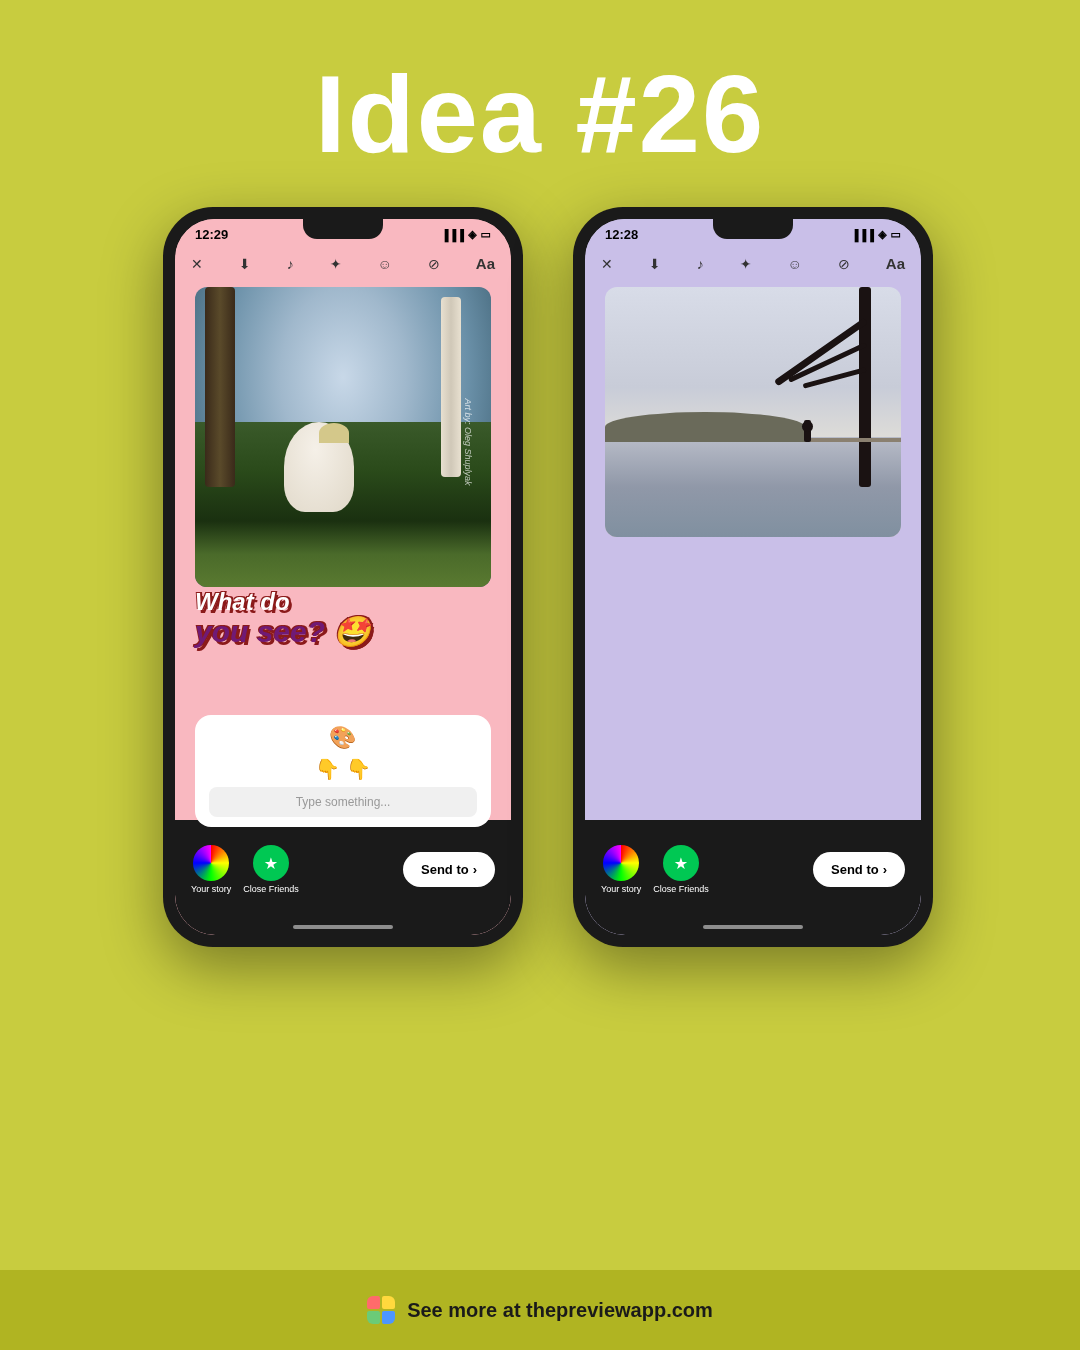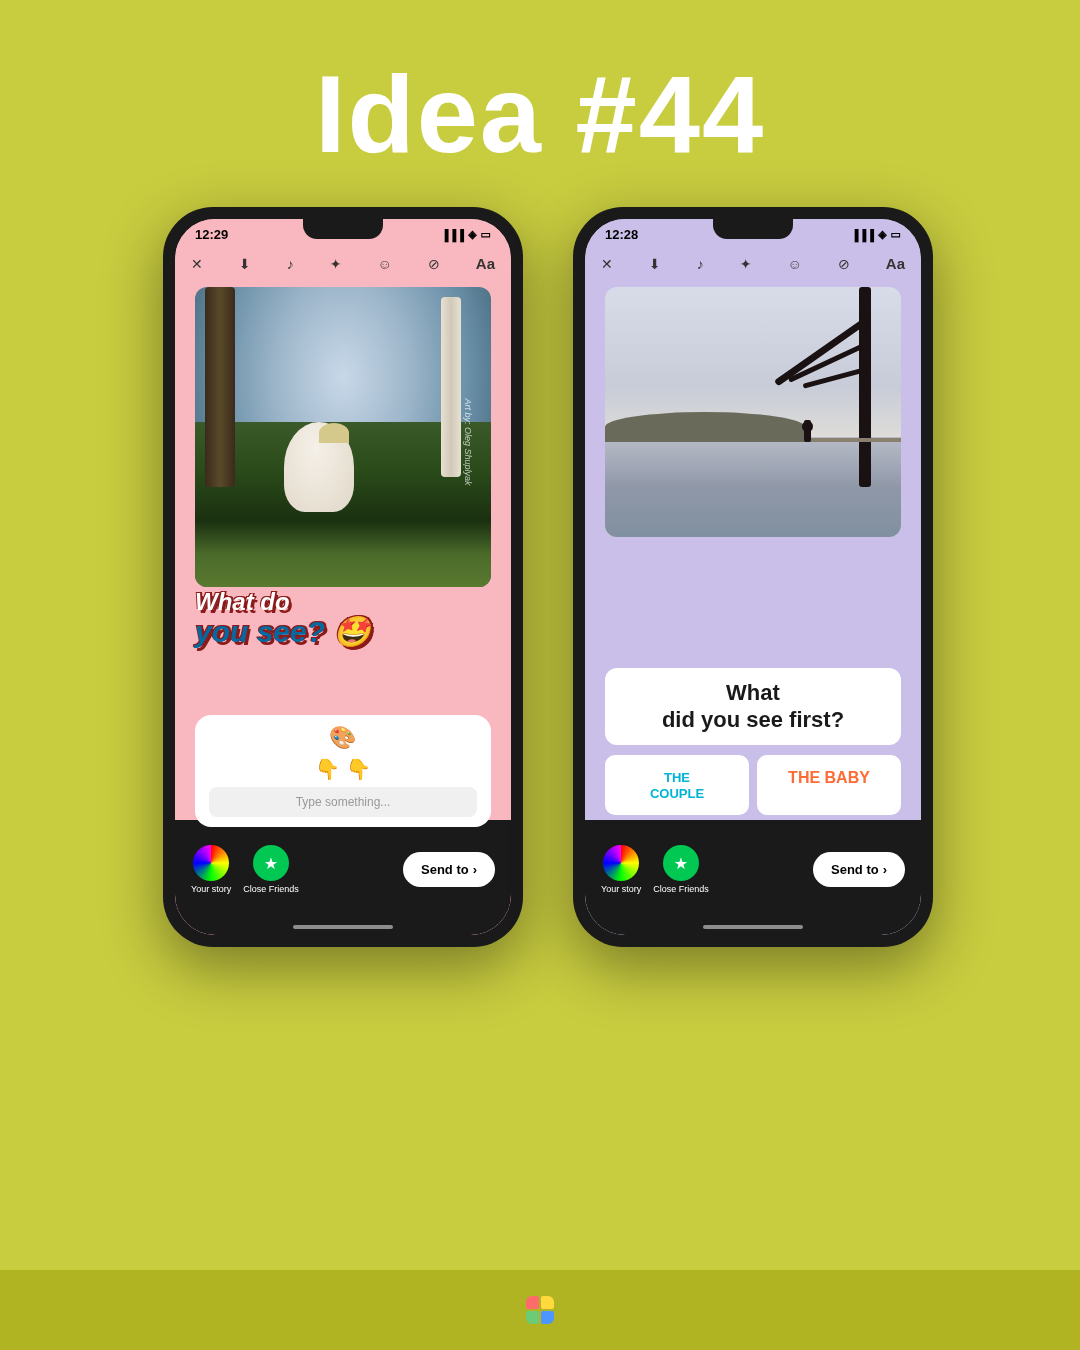--- a/index.html
+++ b/index.html
@@ -346,21 +346,21 @@
       height: 20px;
       background: #1a1a1a;
       border-radius: 0 0 14px 14px;
       z-index: 20;
     }
   </style>
 </head>
 <body>
 
 <div class="header">
-  <h1>Idea #44</h1>
+  <h1>Idea #26</h1>
 </div>
 
 <div class="phones-container">
 
   <div class="phone phone-pink">
     <div class="phone-inner">
 
       <div class="phone-status-bar" style="background:#f9b8c0;">
         <span class="status-time">12:29</span>
         <div class="status-icons">
@@ -390,21 +390,21 @@
           <div style="position:absolute; bottom:25%; left:30%; width:70px; height:90px; border-radius:50% 50% 30% 30%; background:radial-gradient(ellipse at 45% 30%, #f5f0e8, #e0d8c8);"></div>
 
           <div style="position:absolute; bottom:48%; left:42%; width:30px; height:20px; background:#d4c88a; border-radius:50% 50% 0 0;"></div>
 
           <div class="painting-1-watermark">Art by: Oleg Shuplyak</div>
         </div>
       </div>
 
       <div style="position:absolute; top:370px; left:20px; z-index:5;">
         <div style="font-size:24px; font-weight:900; color:white; text-shadow: 3px 3px 0 #8b1a1a, -1px -1px 0 #8b1a1a, 2px -1px 0 #8b1a1a; line-height:1.1; font-style:italic; font-family:'Arial Black', sans-serif;">What do</div>
-        <div style="font-size:30px; font-weight:900; color:#0369a1; text-shadow: 3px 3px 0 #8b1a1a, -1px -1px 0 #8b1a1a, 2px -1px 0 #8b1a1a; line-height:1.1; font-style:italic; font-family:'Arial Black', sans-serif;">you see? 🤩</div>
+        <div style="font-size:30px; font-weight:900; color:#701a75; text-shadow: 3px 3px 0 #8b1a1a, -1px -1px 0 #8b1a1a, 2px -1px 0 #8b1a1a; line-height:1.1; font-style:italic; font-family:'Arial Black', sans-serif;">you see? 🤩</div>
       </div>
 
       <div class="quiz-widget" style="bottom:108px;">
         <div class="quiz-widget-header">
           <span class="quiz-widget-emoji">🎨</span>
         </div>
         <div class="quiz-widget-hands">
           <span>👇</span>
           <span>👇</span>
         </div>
@@ -470,37 +470,20 @@
 
           <div style="position:absolute; bottom:38%; left:0; right:0; height:4px; background:#8a8070;"></div>
 
           <div style="position:absolute; bottom:38%; left:0; width:200px; height:30px; background:#6a6a5a; border-radius:50% 50% 0 0;"></div>
 
           <div style="position:absolute; bottom:38%; right:90px; width:7px; height:22px; background:#1a1212; border-radius:2px;"></div>
           <div style="position:absolute; bottom:42%; right:88px; width:11px; height:11px; border-radius:50%; background:#1a1212;"></div>
         </div>
       </div>
 
-      <div class="poll-widget" style="bottom:120px;">
-        <div class="poll-question">
-          <div class="poll-question-text">
-            <span>What</span><br>
-            <span>did you see first?</span>
-          </div>
-        </div>
-        <div class="poll-options">
-          <div class="poll-option">
-            <span class="poll-option-couple" style="white-space:pre-line; font-size:13px; font-weight:900;">THE
-COUPLE</span>
-          </div>
-          <div class="poll-option">
-            <span class="poll-option-baby" style="font-size:16px; font-weight:900;">THE BABY</span>
-          </div>
-        </div>
-      </div>
 
       <div class="phone-bottom-bar">
         <div class="bottom-story-btn">
           <div class="bottom-story-icon" style="background: conic-gradient(#f00 0%, #ff0 25%, #0f0 50%, #00f 75%, #f0f 100%);"></div>
           <span class="bottom-story-label">Your story</span>
         </div>
         <div class="bottom-story-btn">
           <div class="bottom-story-icon" style="background:#00c853;">
             <span style="color:white; font-size:16px;">★</span>
           </div>
@@ -521,13 +504,14 @@
 
 </div>
 
 <div class="footer">
   <div class="footer-logo">
     <div class="footer-logo-q" style="background:#ff6b6b;"></div>
     <div class="footer-logo-q" style="background:#ffd93d;"></div>
     <div class="footer-logo-q" style="background:#6bcb77;"></div>
     <div class="footer-logo-q" style="background:#4d96ff;"></div>
   </div>
+  <span class="footer-text">See more at thepreviewapp.com</span>
 </div>
 
 </body></html>

